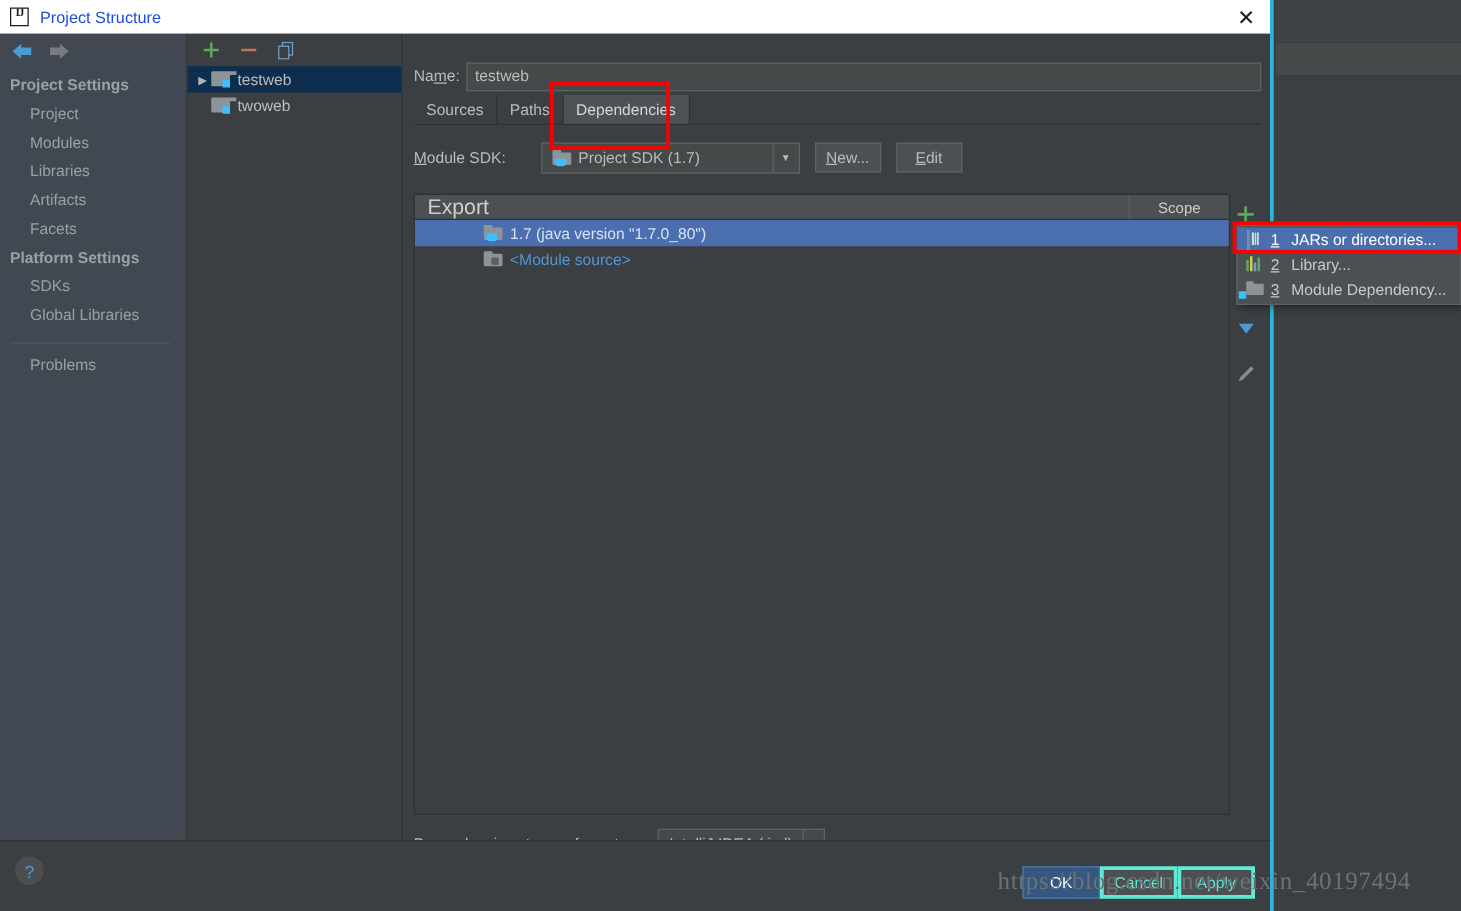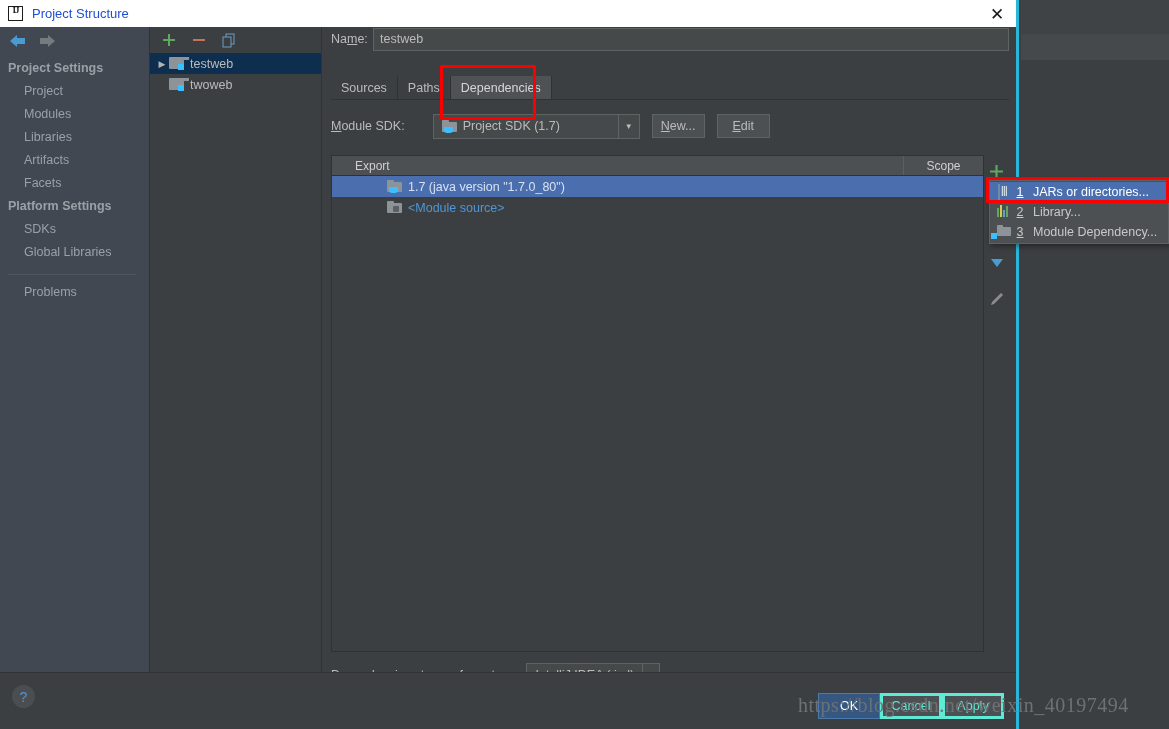--- a/index.html
+++ b/index.html
@@ -195,21 +195,21 @@
 
   
   .content {
     position: absolute;
     left: 323px; top: 27px;
     width: 693px; height: 645px;
     background: #3c3f41;
   }
 
   .name-row {
-    position: absolute; left: 8px; top: 0;
+    position: absolute; left: 8px; top: 22px;
     width: 678px; height: 24px;
     display: flex; align-items: center;
   }
   .name-label {
     font-size: 12.5px; color: #bbbbbb;
     width: 42px;
   }
   .name-label u { text-decoration: underline; }
   .name-input {
     flex: 1;
@@ -323,22 +323,22 @@
   }
   .dep-head {
     height: 20px;
     background: #4c5052;
     display: flex; align-items: center;
     border-bottom: 1px solid #2f3132;
     box-sizing: border-box;
   }
   .dep-head .c1 {
     width: 572px;
-    font-size: 12px; color: #cfcfcf;
-    padding-left: 23px;
+    font-size: 17px; color: #cfcfcf;
+    padding-left: 10px;
     border-right: 1px solid #5b5f61;
     box-sizing: border-box;
     height: 19px; display: flex; align-items: center;
   }
   .dep-head .c2 {
     flex: 1;
     font-size: 12px; color: #cfcfcf;
     display: flex; align-items: center; justify-content: center;
     height: 19px;
   }

